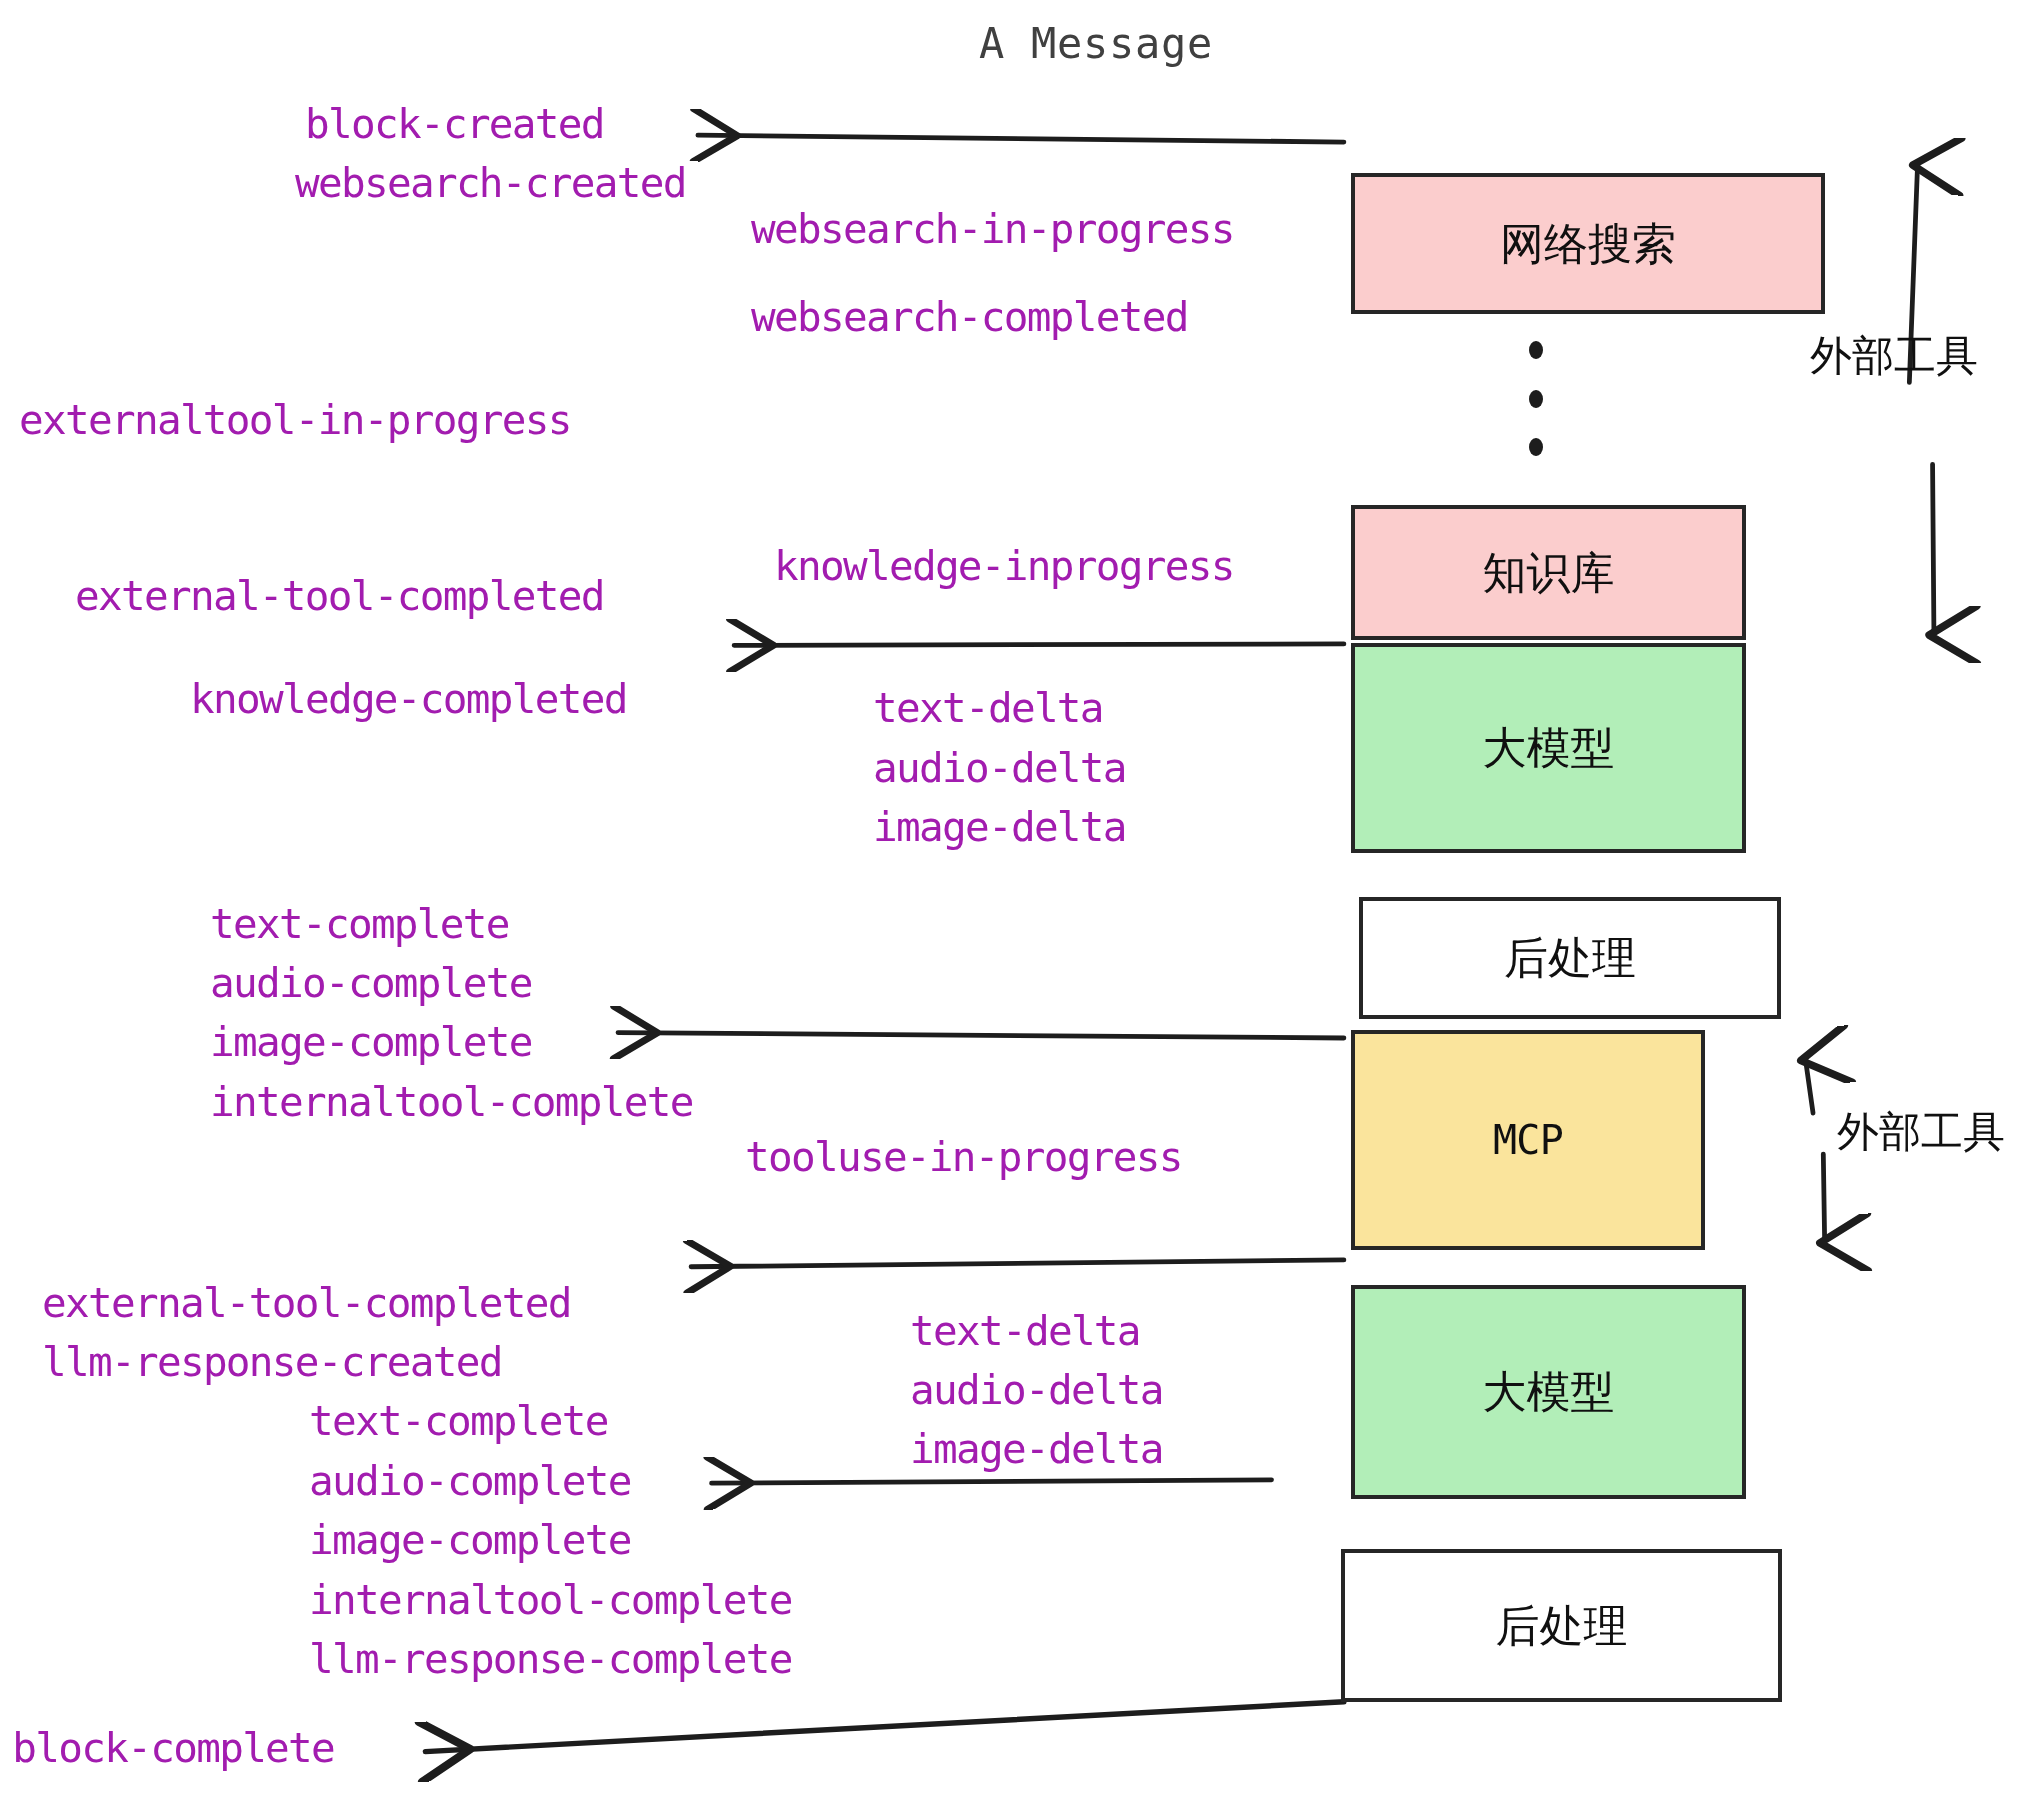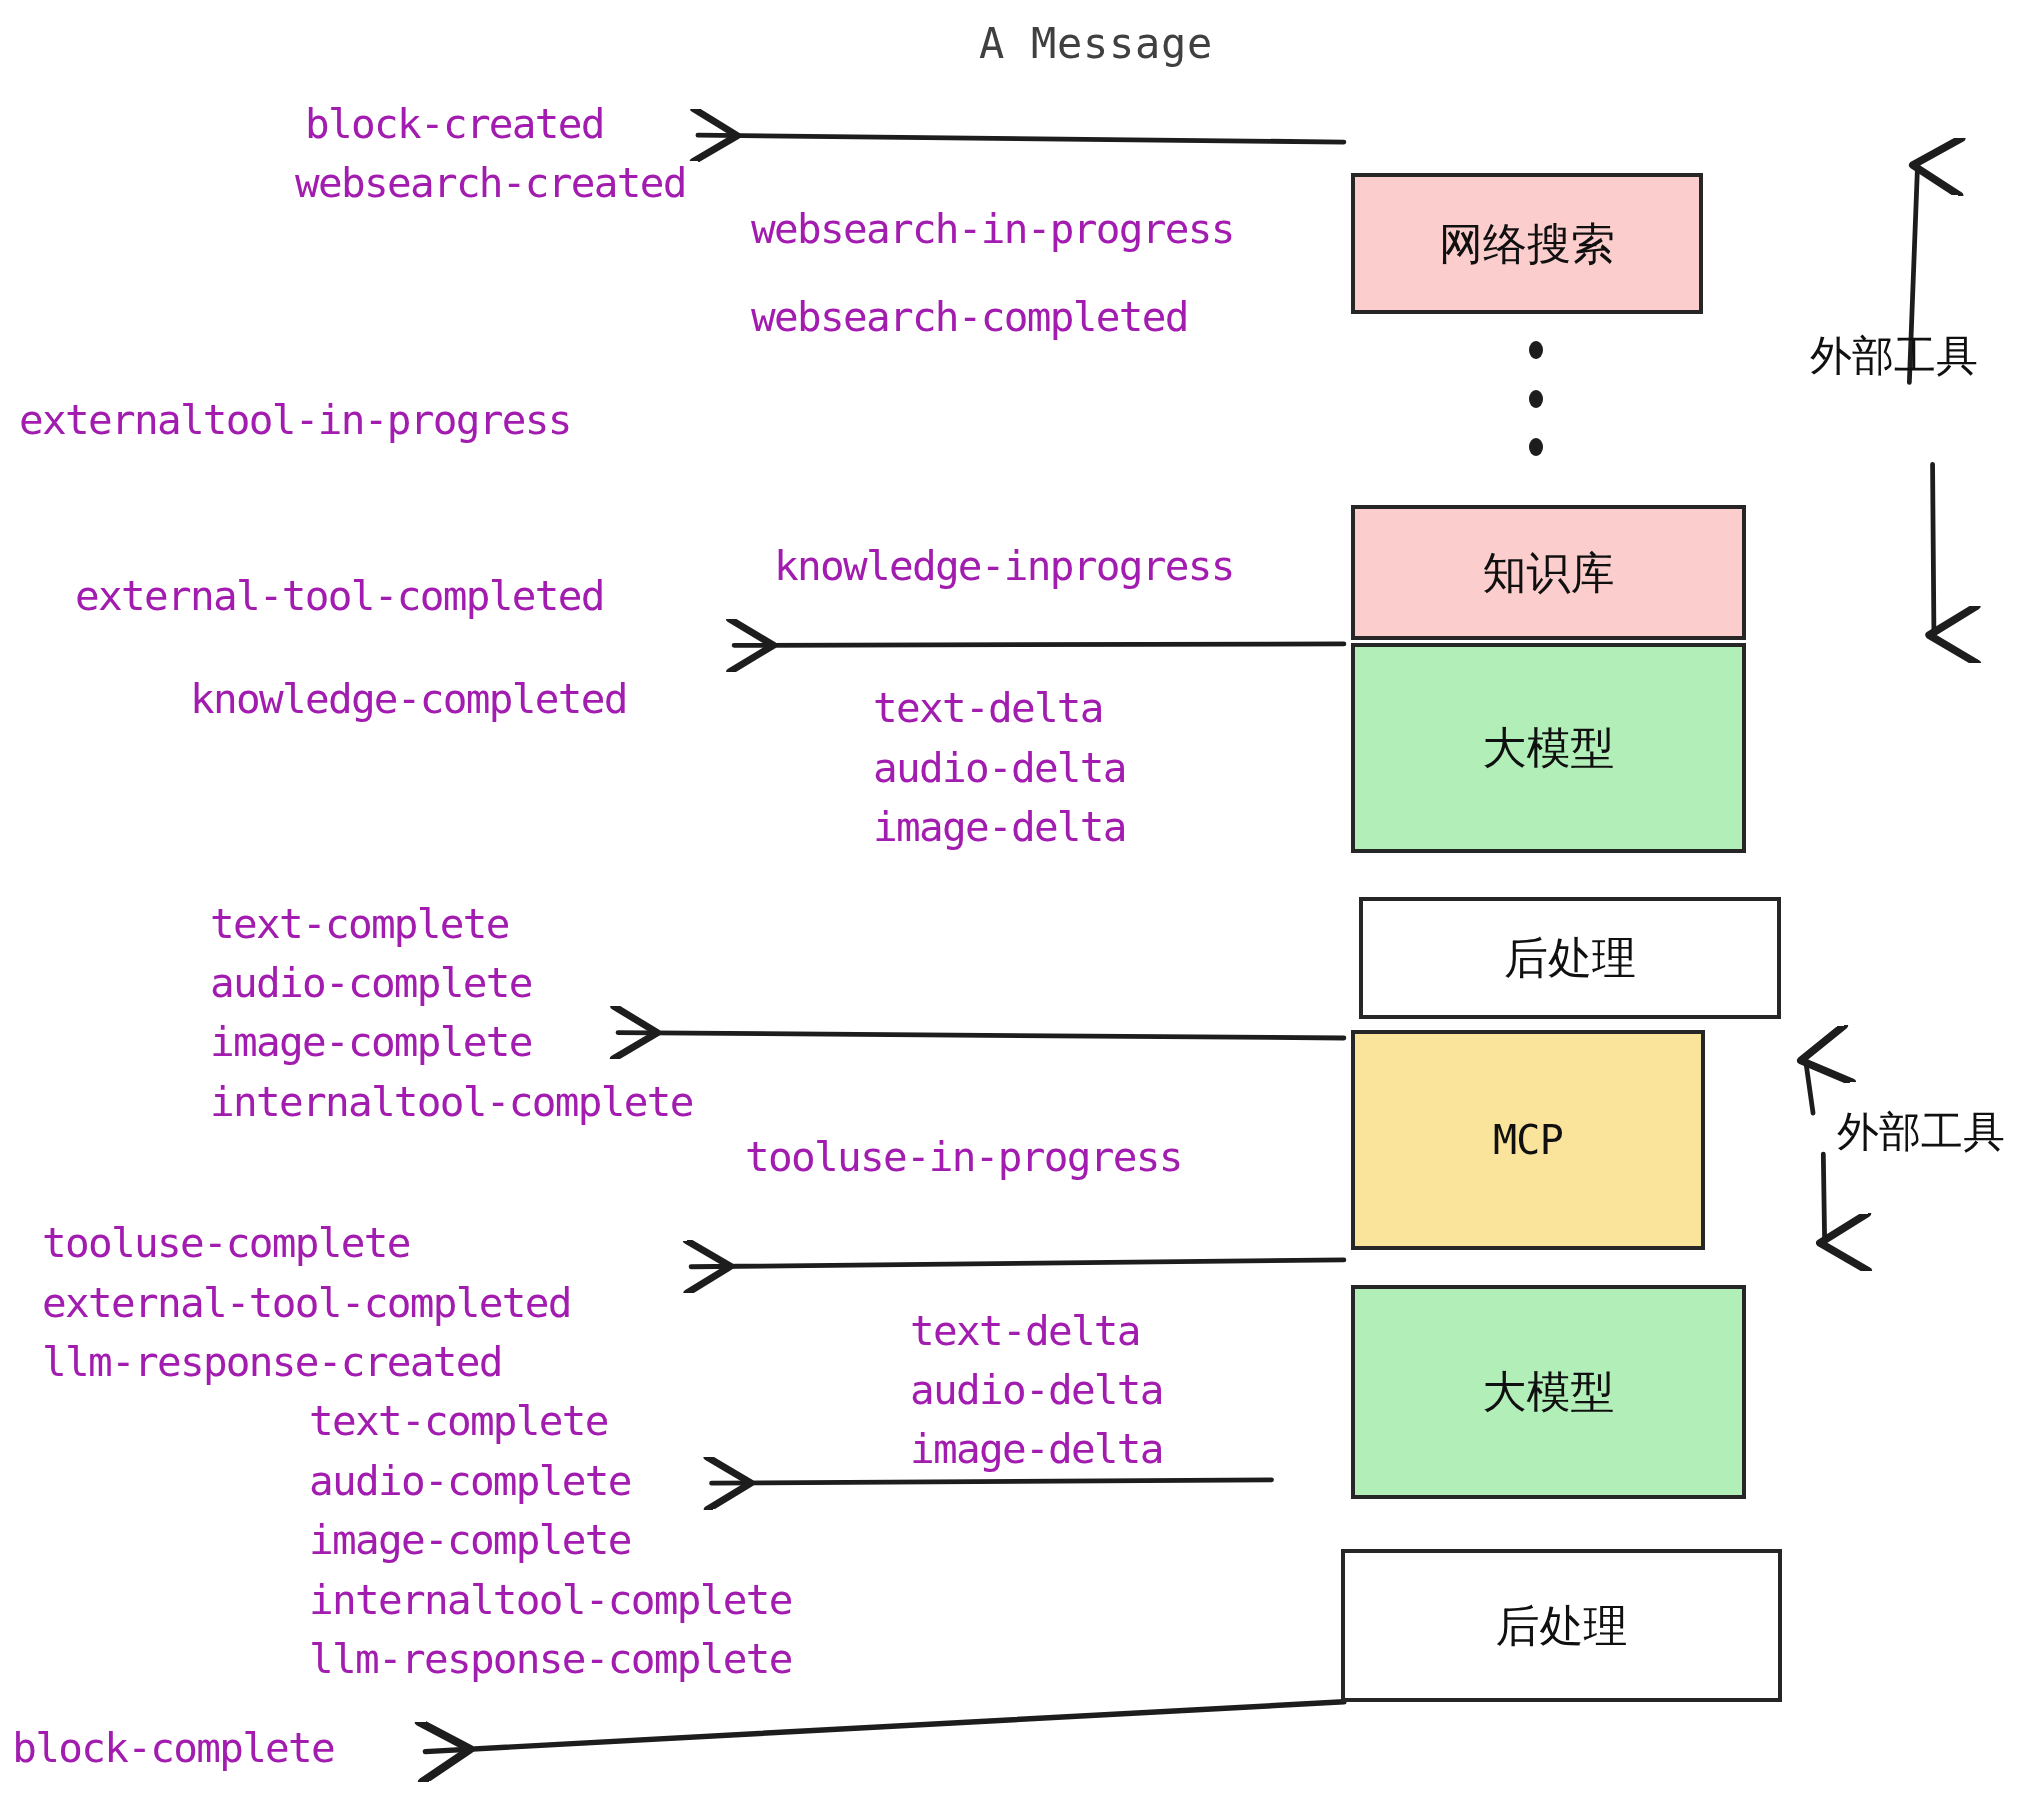--- a/index.html
+++ b/index.html
@@ -114,21 +114,21 @@
 
     <path d="M2796,560 L2808,242" fill="none" stroke="#1d1d1d" stroke-width="7" stroke-linecap="round" marker-end="url(#ahU)"></path>
     <path d="M2830,680 L2832,930" fill="none" stroke="#1d1d1d" stroke-width="7" stroke-linecap="round" marker-end="url(#ahD)"></path>
 
     <path d="M2655,1630 L2644,1552" fill="none" stroke="#1d1d1d" stroke-width="7" stroke-linecap="round" marker-end="url(#ahU)"></path>
     <path d="M2670,1690 L2672,1820" fill="none" stroke="#1d1d1d" stroke-width="7" stroke-linecap="round" marker-end="url(#ahD)"></path>
   </svg>
 
   <div class="title" style="left:979px; top:19px;">A Message</div>
 
-  <div class="node" style="left:1351px; top:173px; width:352px; height:141px; background:#fbcdcd;">
+  <div class="node" style="left:1351px; top:173px; width:474px; height:141px; background:#fbcdcd;">
     <span>网络搜索</span>
   </div>
 
   <div class="dots" style="left:1528px; top:341px; width:16.4px; height:115px;">
     <span class="dot"></span>
     <span class="dot"></span>
     <span class="dot"></span>
   </div>
 
   <div class="node" style="left:1351px; top:505px; width:395px; height:135px; background:#fbcdcd;">
@@ -171,21 +171,20 @@
   <div class="evt" style="left:873px; top:688px;">text-delta</div>
   <div class="evt" style="left:873px; top:748px;">audio-delta</div>
   <div class="evt" style="left:873px; top:807px;">image-delta</div>
 
   <div class="evt" style="left:210px; top:904px;">text-complete</div>
   <div class="evt" style="left:210px; top:963px;">audio-complete</div>
   <div class="evt" style="left:210px; top:1022px;">image-complete</div>
   <div class="evt" style="left:210px; top:1082px;">internaltool-complete</div>
   <div class="evt" style="left:745px; top:1137px;">tooluse-in-progress</div>
 
-  <div class="evt" style="left:42px; top:1223px;">tooluse-complete</div>
   <div class="evt" style="left:42px; top:1283px;">external-tool-completed</div>
   <div class="evt" style="left:42px; top:1342px;">llm-response-created</div>
 
   <div class="evt" style="left:910px; top:1311px;">text-delta</div>
   <div class="evt" style="left:910px; top:1370px;">audio-delta</div>
   <div class="evt" style="left:910px; top:1429px;">image-delta</div>
 
   <div class="evt" style="left:309px; top:1401px;">text-complete</div>
   <div class="evt" style="left:309px; top:1461px;">audio-complete</div>
   <div class="evt" style="left:309px; top:1520px;">image-complete</div>

